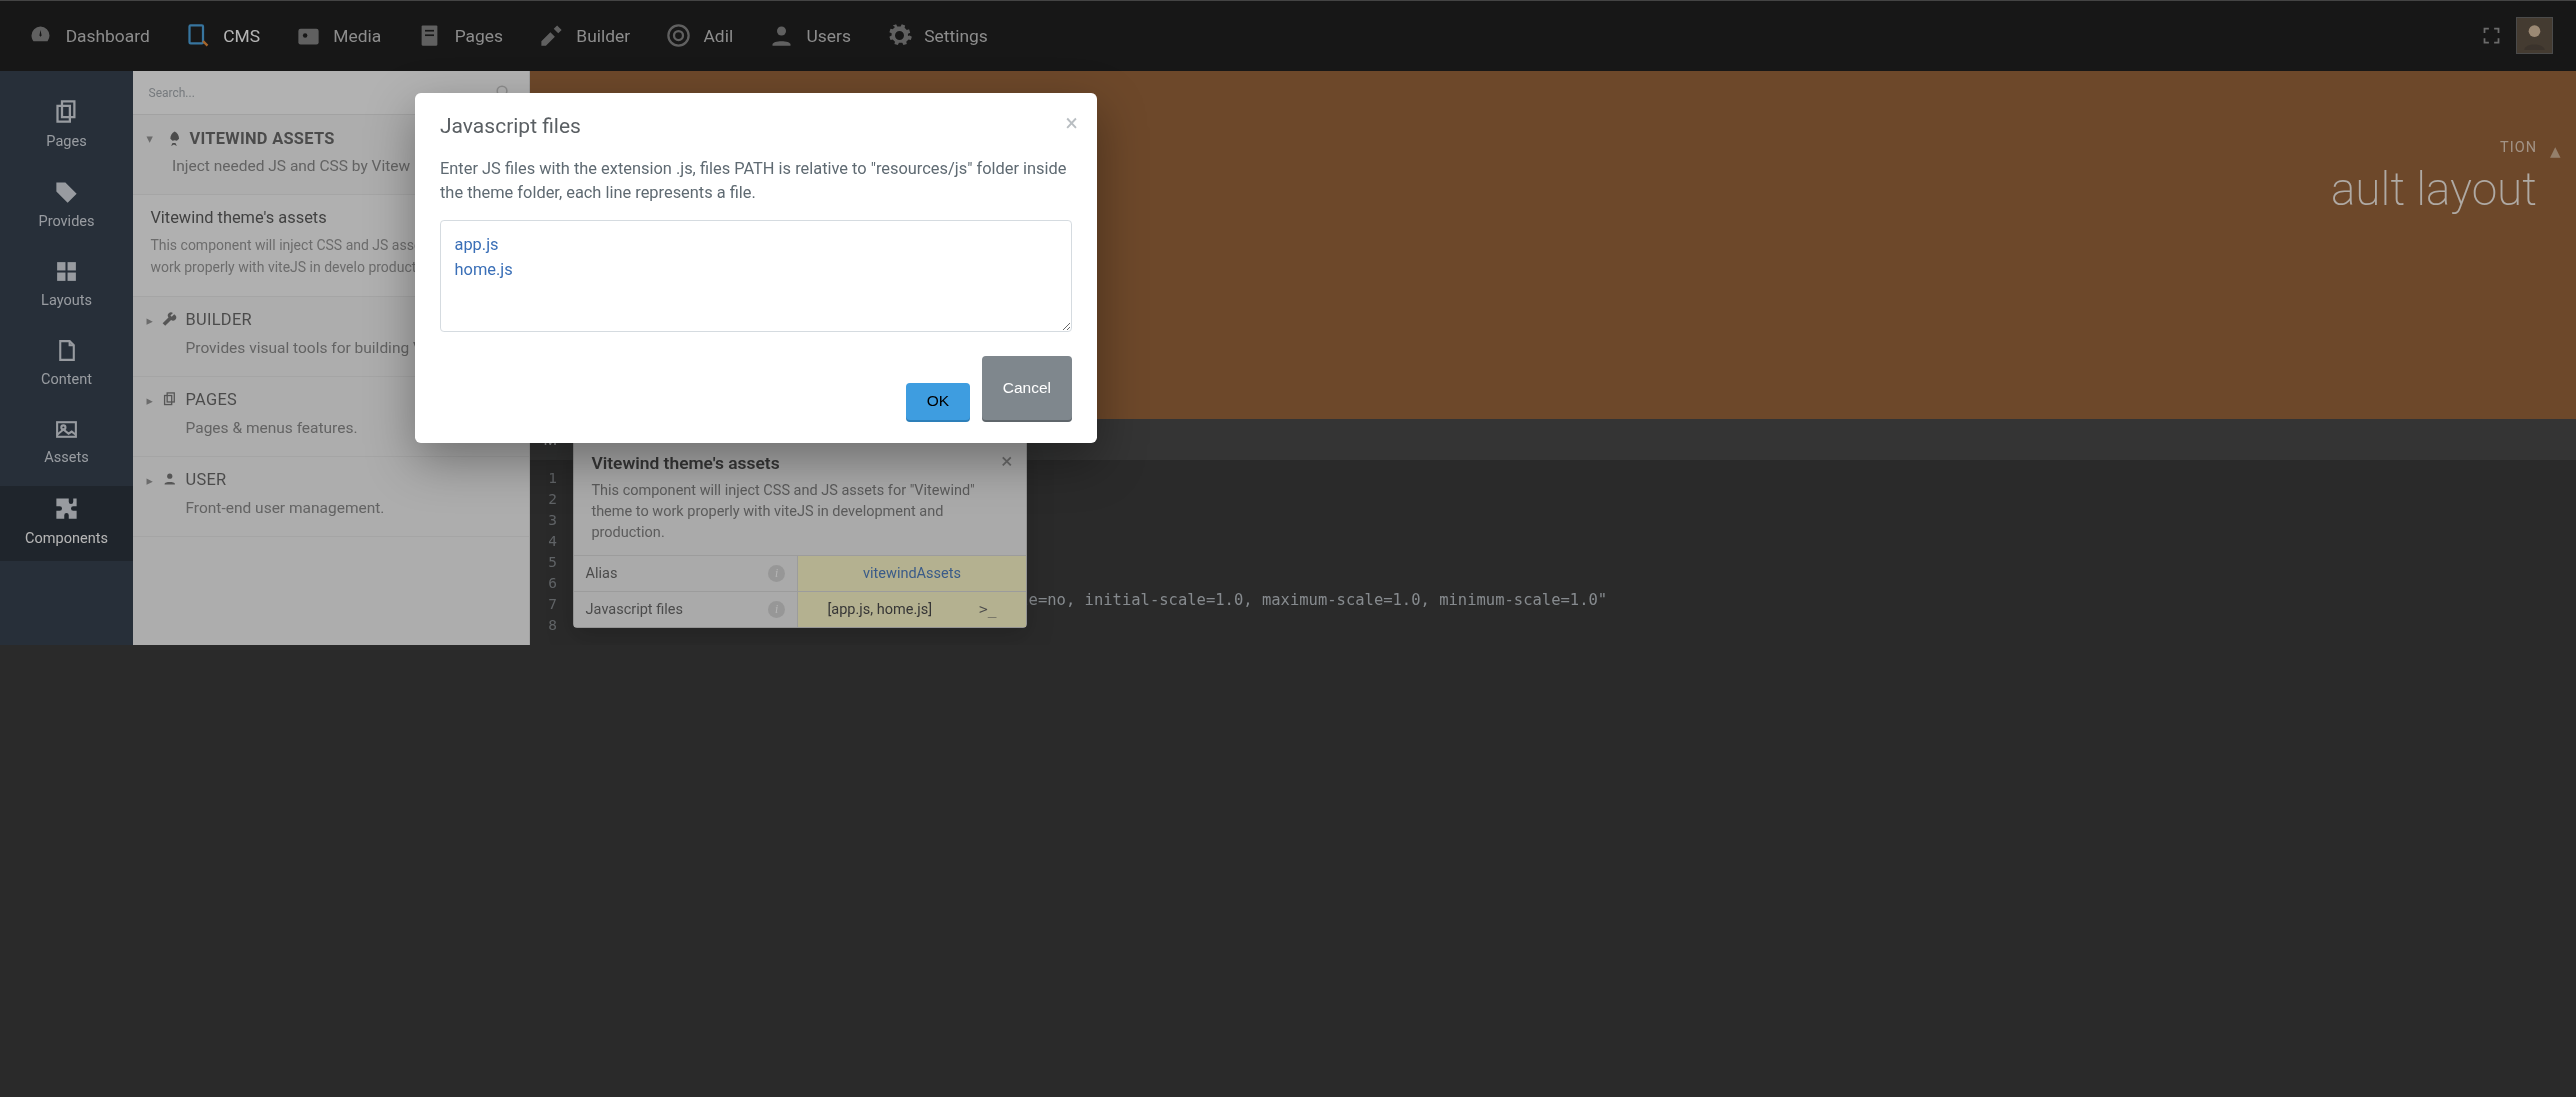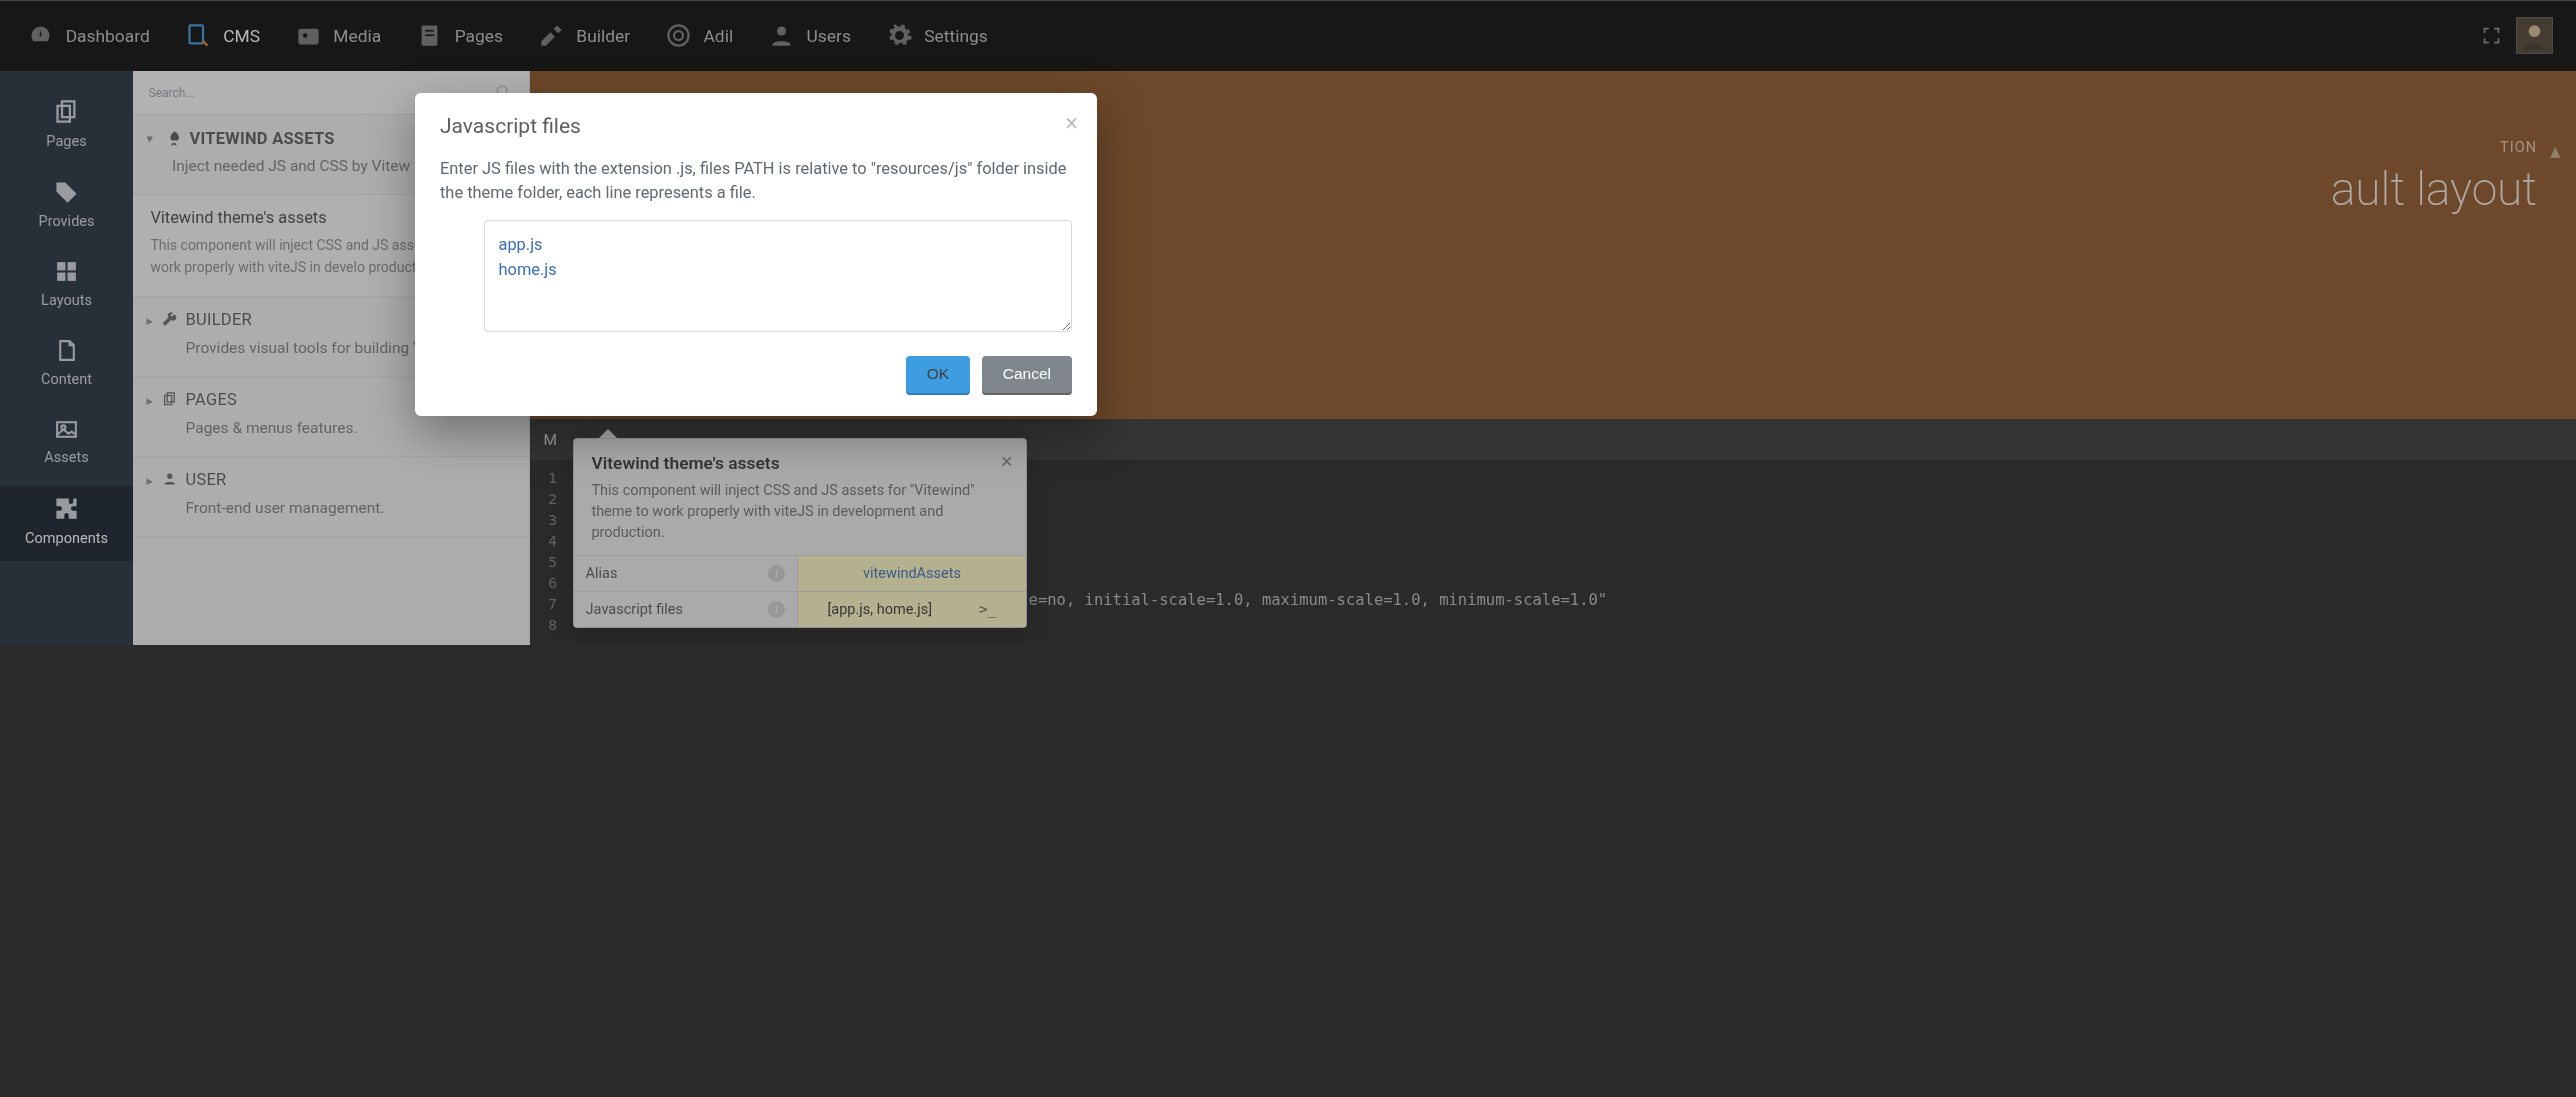--- a/index.html
+++ b/index.html
@@ -63,26 +63,26 @@
   .inspector .info-i { width:17.4px; height:17.4px; border-radius:50%; background:#cfcfcf; color:#fff; font-size:11.6px; display:flex; align-items:center; justify-content:center; font-style:italic; font-family:serif; }
   .inspector .term-i { font-family: ui-monospace, monospace; color:#555; font-size:14.5px; }
 
   
   .modal-back { position:absolute; inset:0; background:rgba(60,60,60,.38); z-index:30; }
   .modal { position:absolute; left:415px; top:93px; width:682px; background:#fff; border-radius:5.8px; box-shadow:0 17.4px 48px rgba(0,0,0,.35); z-index:40; color:#333; }
   .modal .mhdr { padding:21px 25px 5.8px; position:relative; }
   .modal .mtitle { font-size:21px; font-weight:400; color:#5a5f63; }
   .modal .mdesc { font-size:16.4px; color:#5f6a72; line-height:1.45; margin-top:13.5px; padding:0 25px; }
   .modal .mclose { position:absolute; right:19.3px; top:17.4px; color:#b9bec2; font-size:23px; cursor:pointer; }
-  .modal .mbody { padding:15.5px 25px 0;margin-left:44px; }
+  .modal .mbody { padding:15.5px 25px 0; }
   .modal textarea { width:100%; height:112px; border:1px solid #d5dbe0; border-radius:3.9px; padding:11.6px 13.5px; font-size:16.4px; color:#3a6fb7; font-family:inherit; resize:both; line-height:1.5; }
   .modal textarea::selection { background:#b4d5ff; }
   .modal .mfoot { padding:19.3px 25px 23px; display:flex; justify-content:flex-end; gap:11.6px; }
   .btn { border:none; border-radius:3.9px; padding:9.7px 21px; font-size:15.5px; cursor:pointer; }
-  .btn-primary { background:#3e9de0; color:#404040; box-shadow:0 1.9px 0 #2d7fb9; }
+  .btn-primary { background:#3e9de0; color:#000000; box-shadow:0 1.9px 0 #2d7fb9;margin-top:27px; }
   .btn-cancel { background:#7f878d; color:#fff; box-shadow:0 1.9px 0 #5f666b; }
 
   svg { display:block; }
 </style>
 </head>
 <body>
 
 <div class="topnav">
   <div class="item">
     <span class="nav-ico">

